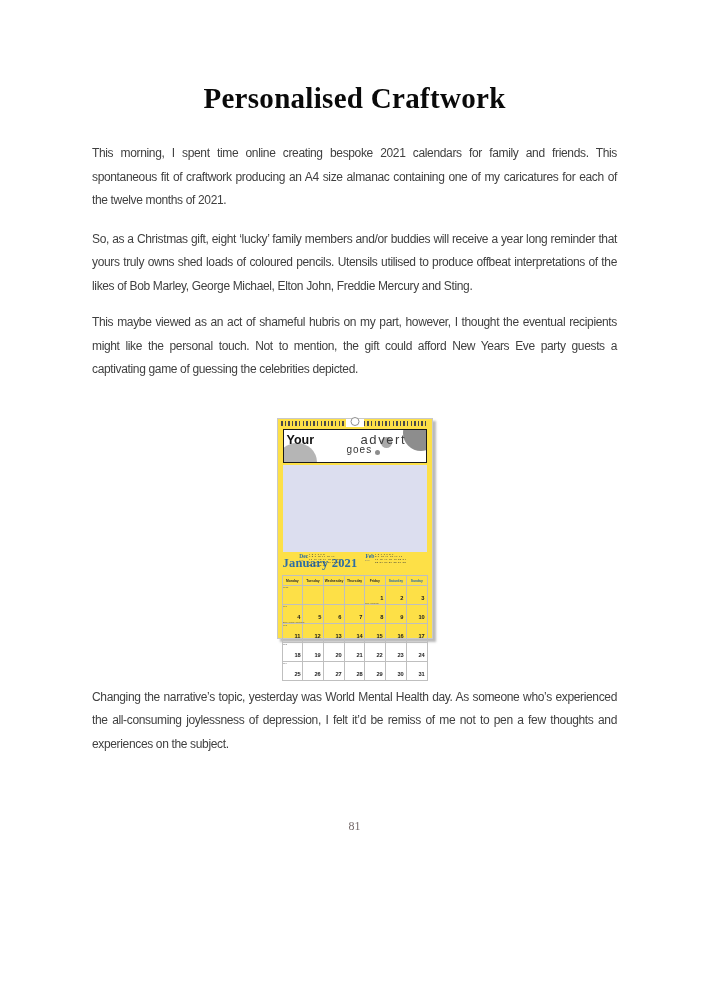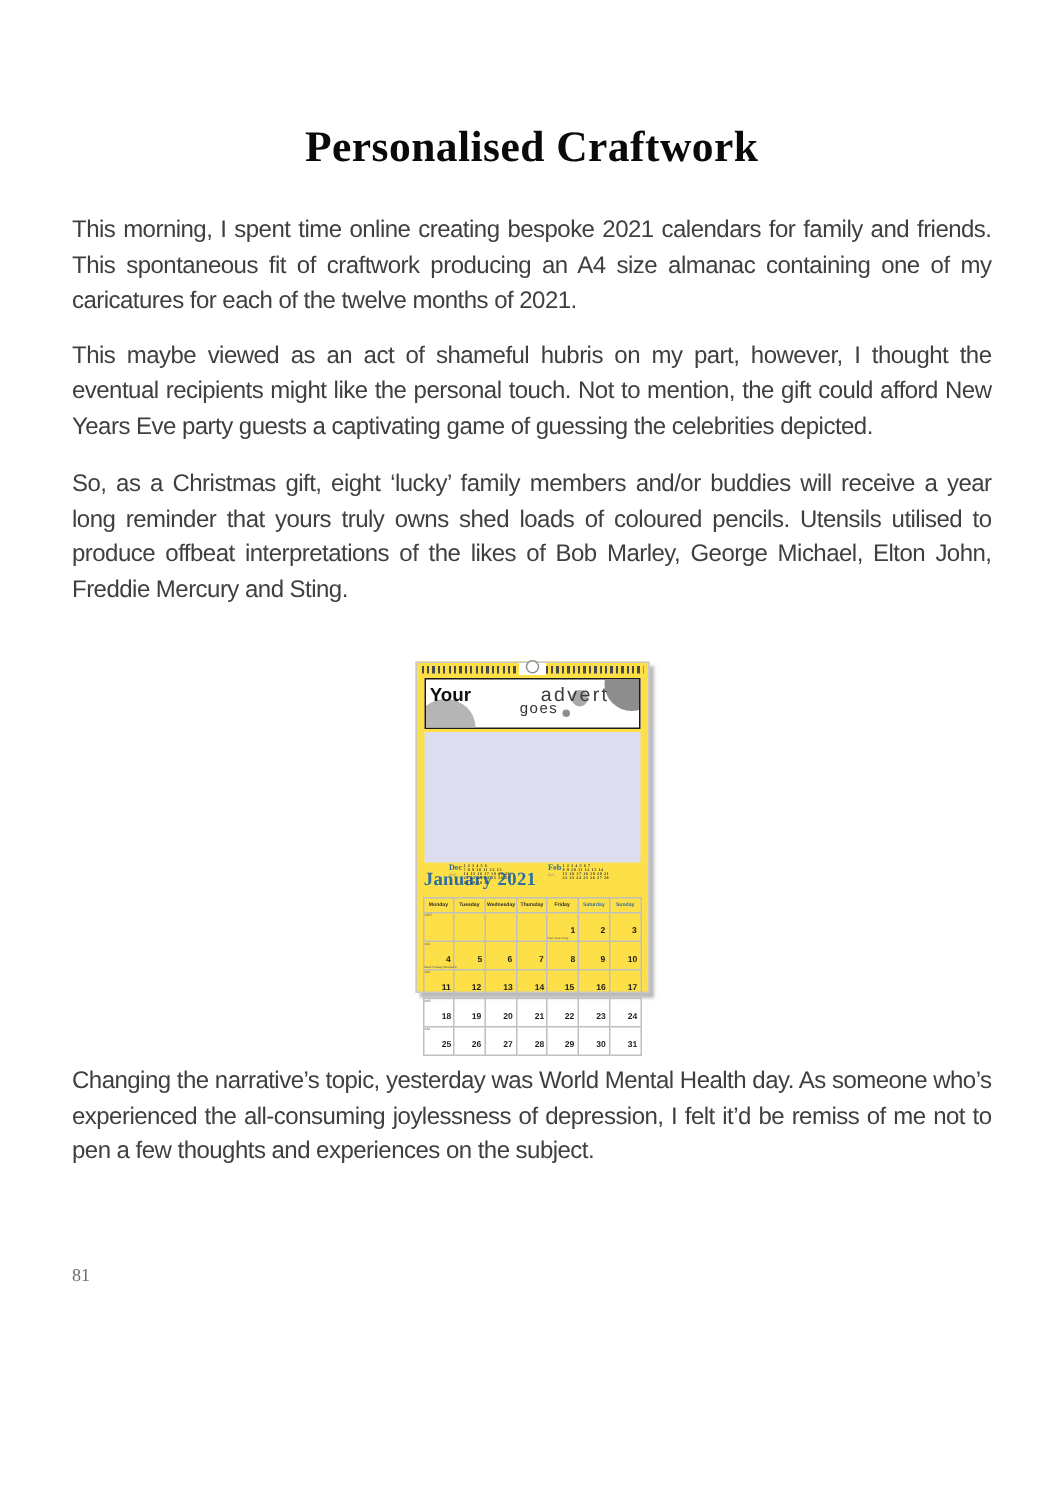--- a/index.html
+++ b/index.html
@@ -1,29 +1,29 @@
 <!DOCTYPE html>
 <html><head>
 <meta charset="utf-8">
 <style>
   html,body{margin:0;padding:0;}
   body{
     width:709px;height:992px;background:#ffffff;
     font-family:"Liberation Sans",sans-serif;
     overflow:hidden;position:relative;
   }
-  .page{width:709px;height:992px;box-sizing:border-box;padding:0 48px;}
+  .page{width:709px;height:992px;box-sizing:border-box;padding:0 92px;}
 
   h1.title{
     font-family:"Liberation Serif",serif;
     font-size:29px;font-weight:700;color:#0a0a0a;
     text-align:center;margin:0;padding-top:82px;letter-spacing:.3px;
   }
   p.body{
-    font-size:16px;line-height:23.5px;color:#3f3f3f;
+    font-size:12px;line-height:23.5px;color:#3f3f3f;
     text-align:justify;margin:0;letter-spacing:-.35px;
   }
   p.p1{margin-top:27px}
   p.p2{margin-top:15px}
   p.p3{margin-top:13px}
   p.p4{margin-top:47px}
 
   .figure{margin-top:36px;display:flex;justify-content:center;}
   .calendar{
     position:relative;width:156px;height:221px;box-sizing:border-box;
@@ -86,34 +86,34 @@
   .wd span{font-size:6.5px;font-weight:700;color:#2a2a2a;transform:scale(.52);white-space:nowrap;}
   th.weekend .wd span{color:#2e6da4;}
   td .num{display:inline-block;font-size:6px;font-weight:700;color:#1a1a1a;
     padding:0 2px 1px 0;transform:scale(.95);transform-origin:right bottom;}
   td .wk{position:absolute;top:0;left:0;font-size:5px;color:#666;
     transform:scale(.45);transform-origin:left top;white-space:nowrap;}
   td .note{position:absolute;bottom:0;left:0;font-size:5px;color:#555;
     transform:scale(.4);transform-origin:left bottom;white-space:nowrap;}
 
   .pagenum{
-    margin-top:63px;text-align:left;
+    margin-top:63px;text-align:center;
     font-family:"Liberation Serif",serif;font-size:12px;color:#756a6a;
   }
 </style>
 </head>
 <body>
 
 <div class="page">
 
   <h1 class="title">Personalised Craftwork</h1>
 
   <p class="body p1">This morning, I spent time online creating bespoke 2021 calendars for family and friends. This spontaneous fit of craftwork producing an A4 size almanac containing one of my caricatures for each of the twelve months of 2021.</p>
+  <p class="body p2">So, as a Christmas gift, eight ‘lucky’ family members and/or buddies will receive a year long reminder that yours truly owns shed loads of coloured pencils. Utensils utilised to produce offbeat interpretations of the likes of Bob Marley, George Michael, Elton John, Freddie Mercury and Sting.</p>
   <p class="body p3">This maybe viewed as an act of shameful hubris on my part, however, I thought the eventual recipients might like the personal touch. Not to mention, the gift could afford New Years Eve party guests a captivating game of guessing the celebrities depicted.</p>
-  <p class="body p2">So, as a Christmas gift, eight ‘lucky’ family members and/or buddies will receive a year long reminder that yours truly owns shed loads of coloured pencils. Utensils utilised to produce offbeat interpretations of the likes of Bob Marley, George Michael, Elton John, Freddie Mercury and Sting.</p>
 
   <div class="figure">
     <div class="calendar">
 
       <div class="spiral"></div>
       <div class="spiral-gap"></div>
       <div class="hanger"></div>
 
       <div class="ad">
         <span class="c-left"></span>

